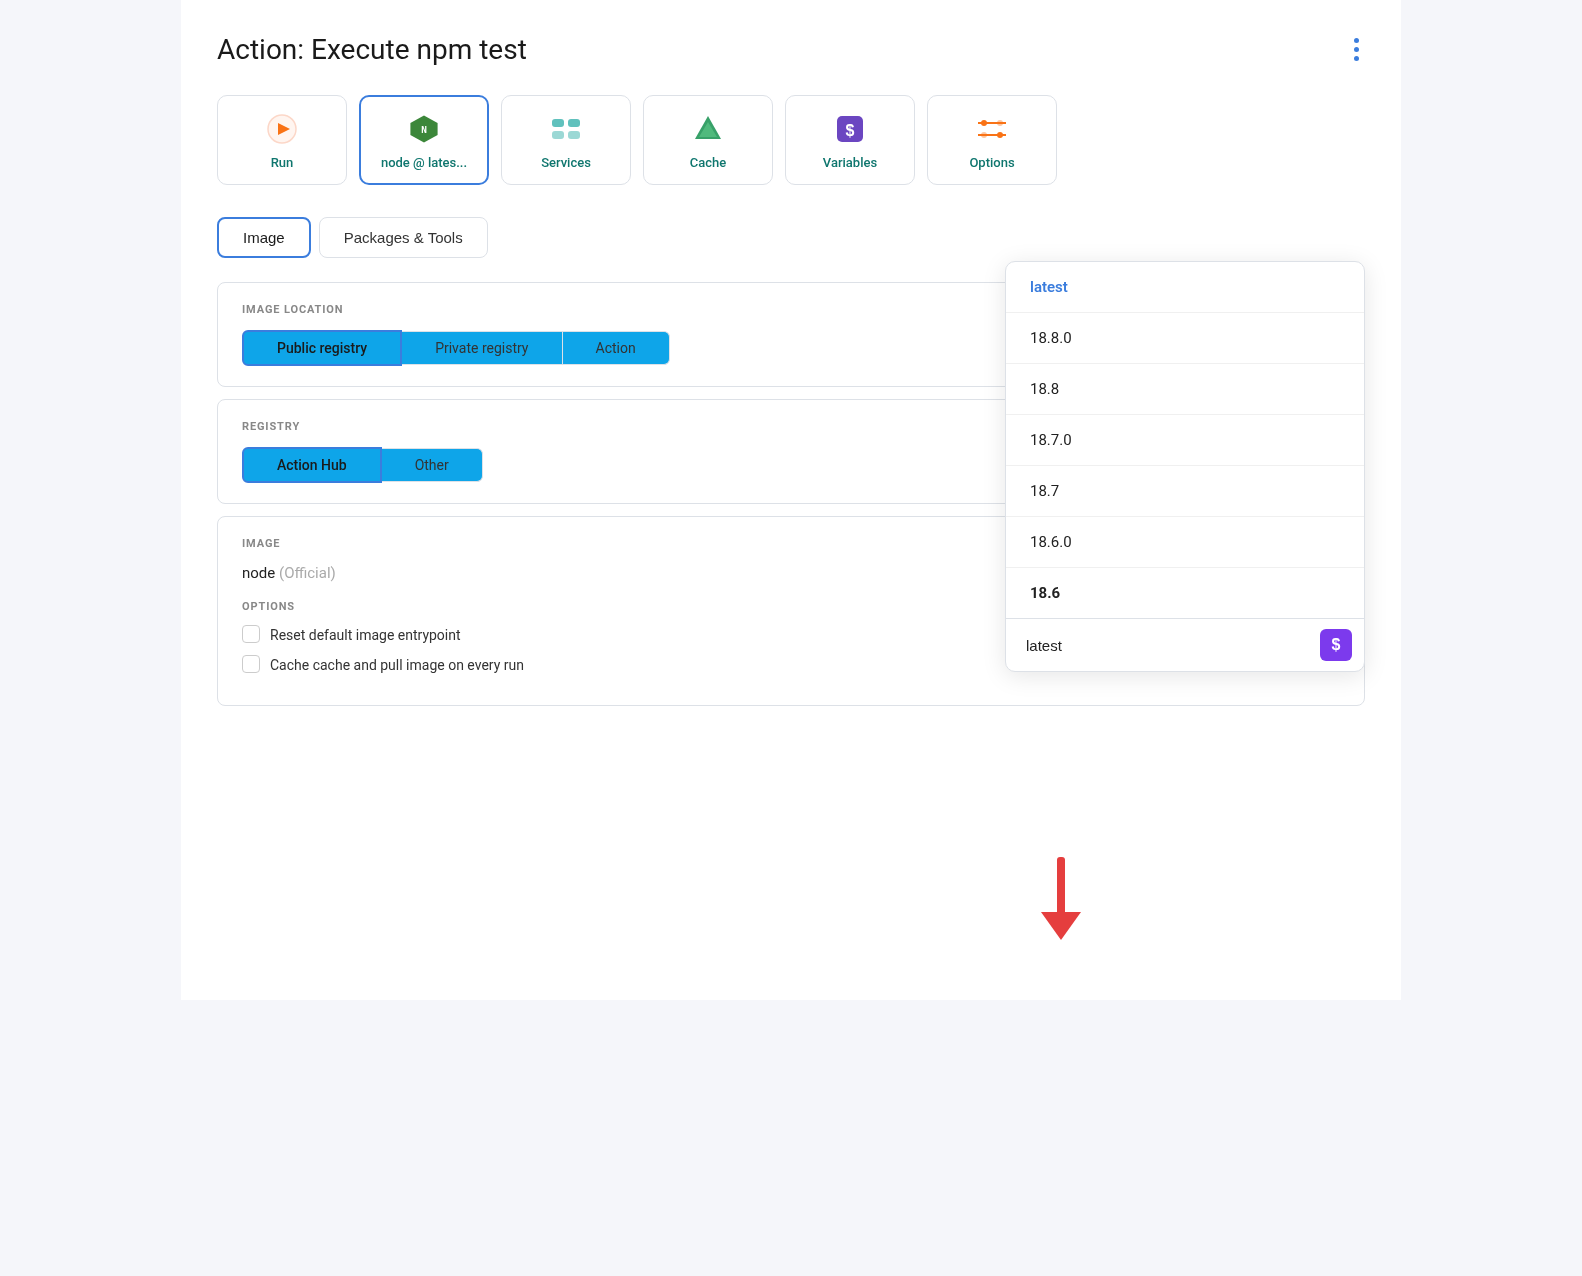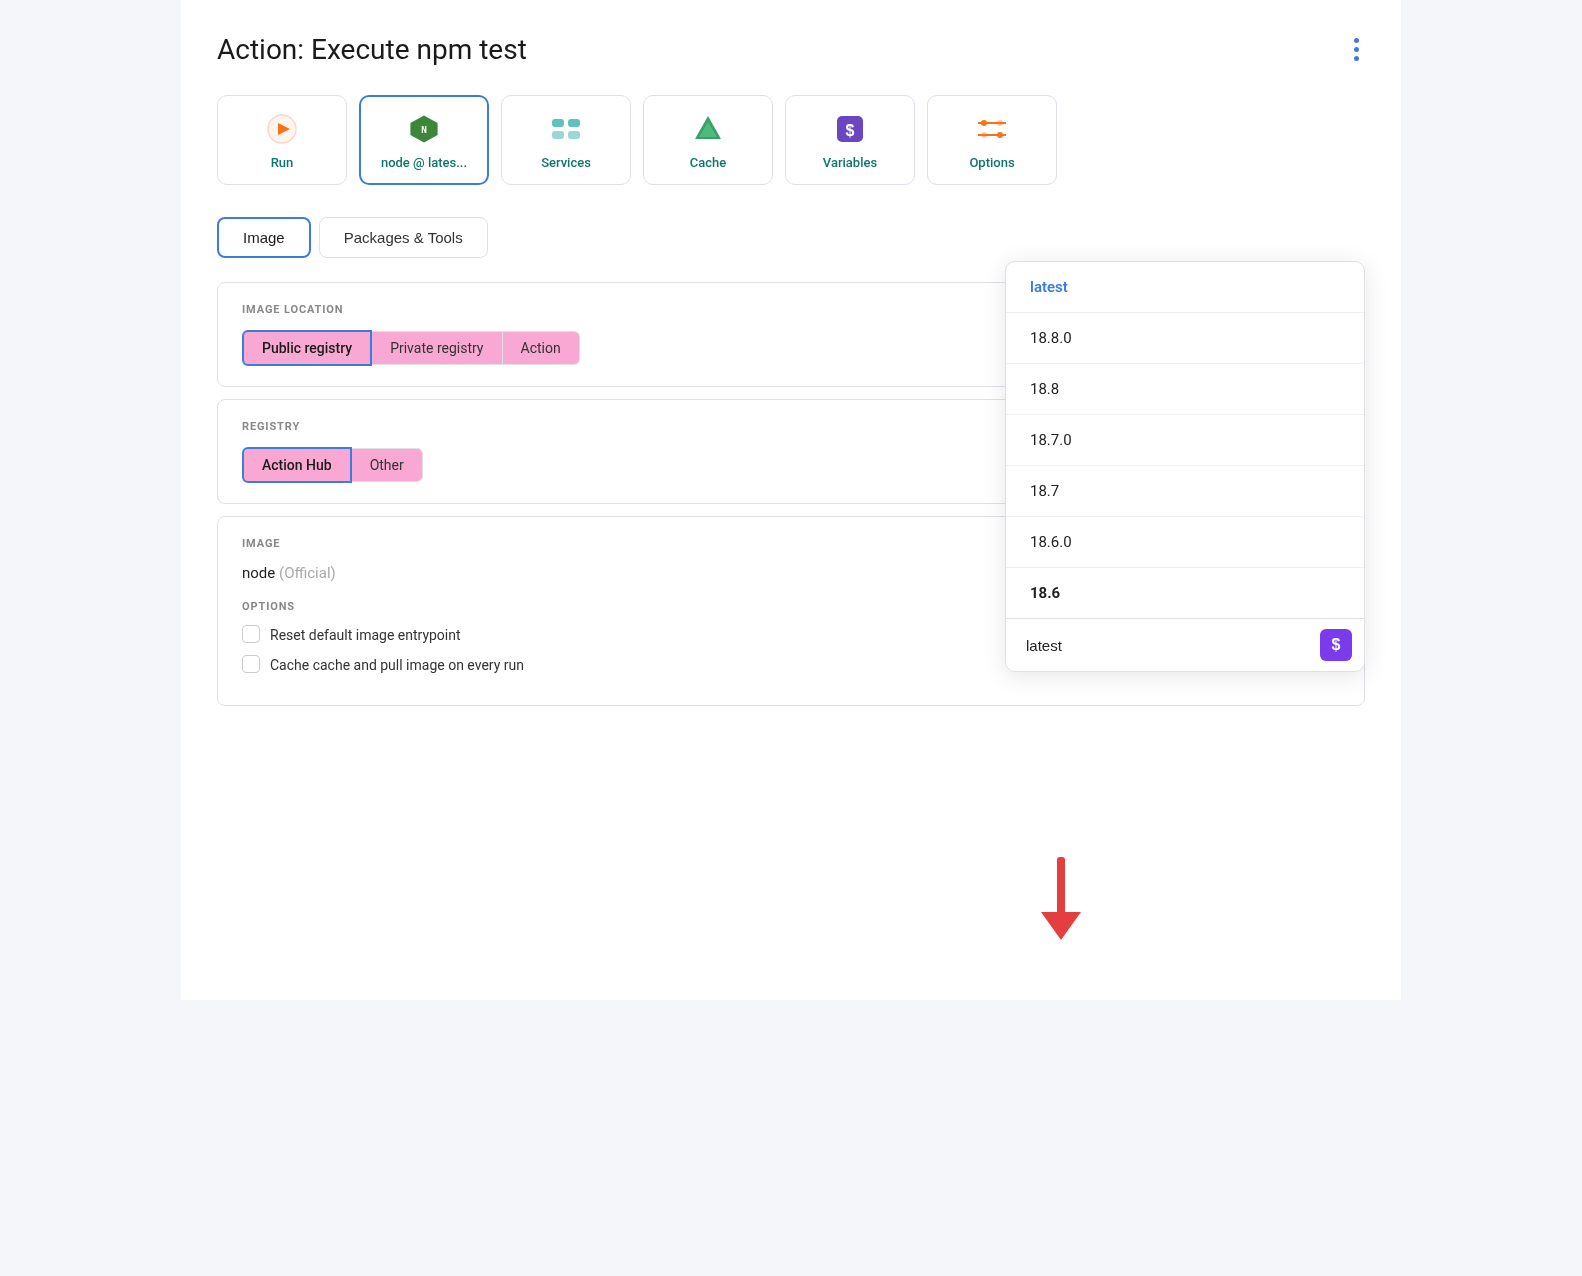--- a/index.html
+++ b/index.html
@@ -132,23 +132,23 @@
       letter-spacing: 0.08em;
       margin-bottom: 14px;
       text-transform: uppercase;
     }
     .radio-group {
       display: flex;
       gap: 0;
       align-items: center;
     }
     .radio-option {
-      padding: 8px 18px;
+      padding: 8px 33px;
       border: 1.5px solid #dde1e7;
-      background: #f9a8d4;
+      background: #0ea5e9;
       cursor: pointer;
       font-size: 14px;
       color: #333;
       border-radius: 0;
     }
     .radio-option:first-child {
       border-radius: 6px 0 0 6px;
     }
     .radio-option:last-child {
       border-radius: 0 6px 6px 0;

